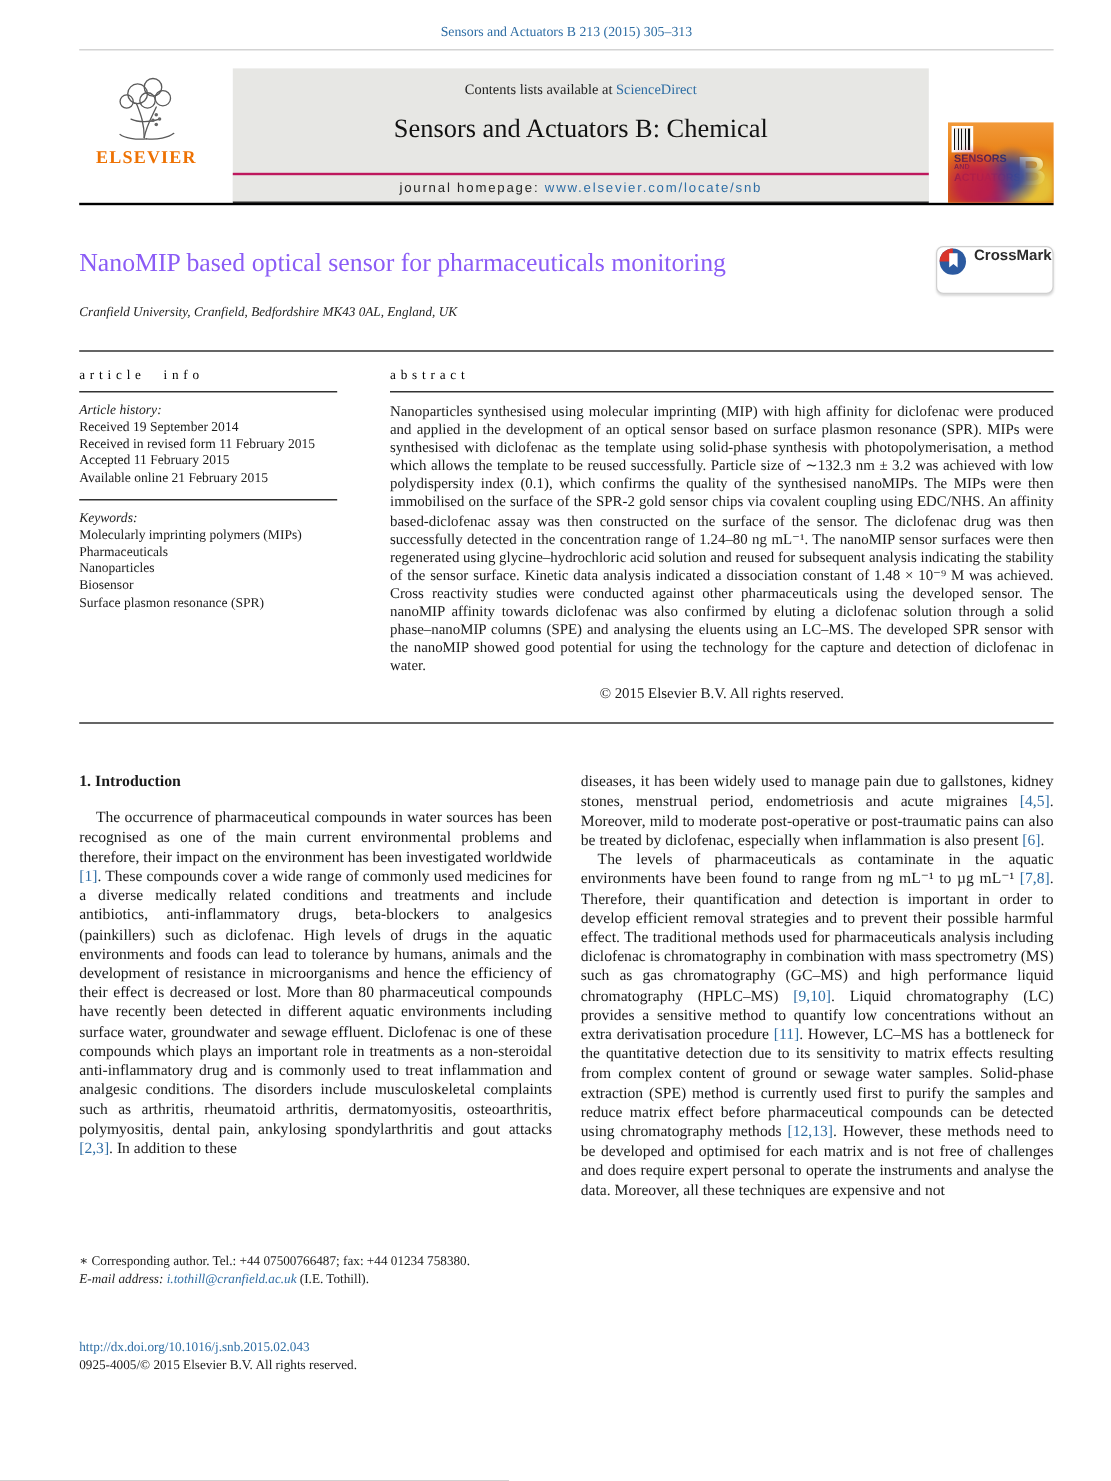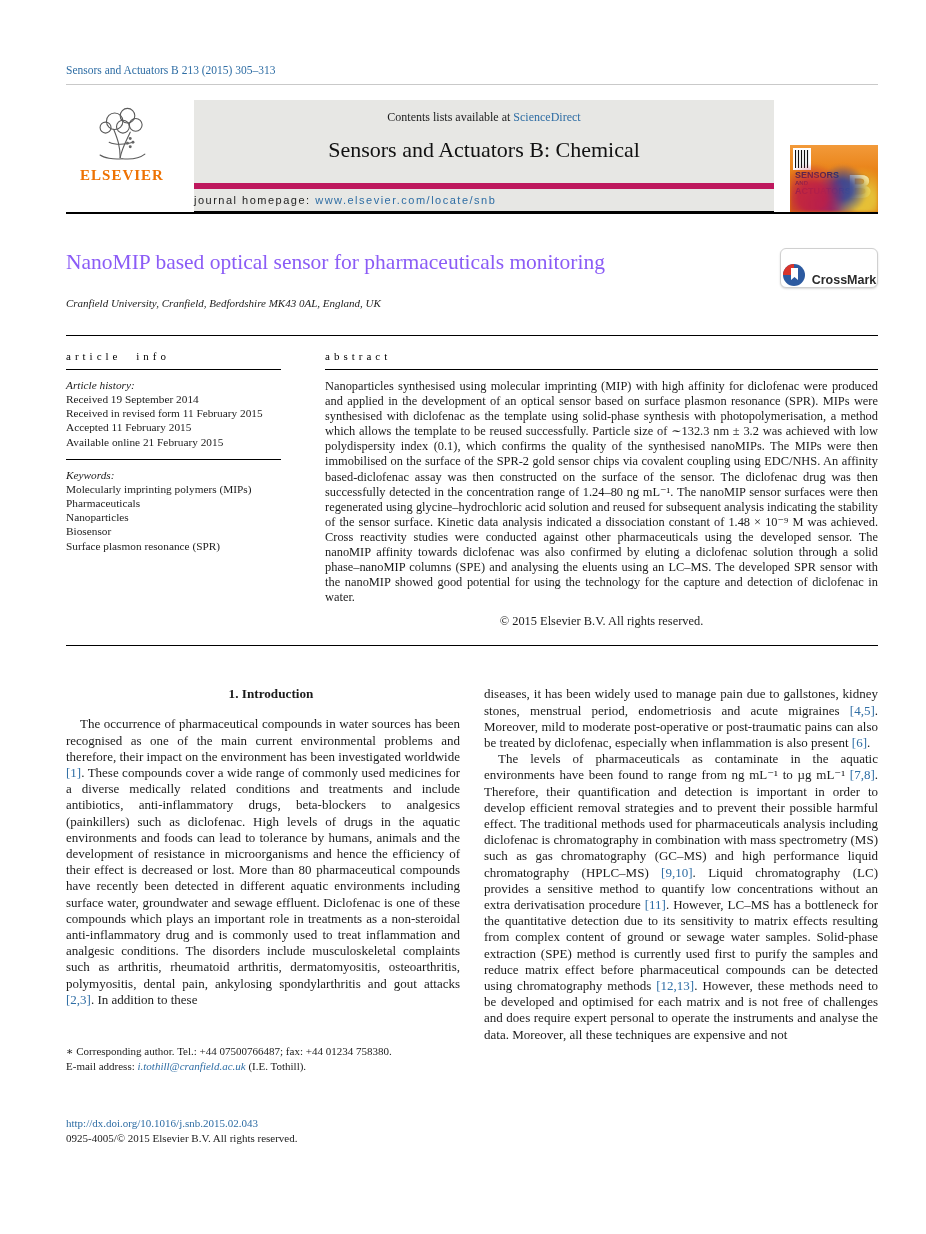--- a/index.html
+++ b/index.html
@@ -5,32 +5,32 @@
   html,body{margin:0;padding:0;background:#888;}
   .page{
     position:relative;width:926px;height:1234px;margin:0 auto;background:#ffffff;
     font-family:"Liberation Serif","DejaVu Serif",serif;color:#1b1b1b;overflow:hidden;
   }
   .content{margin-left:66px;width:812px;}
   a,.linklike{color:var(--link,#2e6da4);text-decoration:none;cursor:pointer;}
   .cite{color:var(--link,#2e6da4);}
 
   
-  .top-citation{padding-top:64px;text-align:left;font-size:11.5px;}
+  .top-citation{padding-top:21px;text-align:center;font-size:11.5px;}
   .top-rule{border-top:1px solid #c9c9c9;margin-top:8px;}
 
   
   .masthead{display:flex;margin-top:15px;height:112px;}
   .logo-col{width:112px;display:flex;flex-direction:column;align-items:center;justify-content:flex-start;padding-top:2px;}
   .elsevier-word{font-size:15px;letter-spacing:1px;color:var(--accent,#ee7203);font-weight:bold;margin-top:1px;}
   .mast-center{flex:1;margin:0 16px;background:#e7e7e4;display:flex;flex-direction:column;}
   .contents-line{text-align:center;font-size:12px;padding-top:10px;color:#222;}
   .mast-title{text-align:center;font-size:22px;color:#111;margin-top:12px;flex:1;}
-  .homepage-strip{border-top:6px solid #be185d;border-bottom:1px solid #000;background:#e7e7e4;
-    text-align:left;font-family:"Liberation Sans","DejaVu Sans",sans-serif;font-size:11px;
+  .homepage-strip{border-top:2px solid #be185d;border-bottom:1px solid #000;background:#e7e7e4;
+    text-align:center;font-family:"Liberation Sans","DejaVu Sans",sans-serif;font-size:11px;
     letter-spacing:1.5px;padding:5px 0 5px 0;color:#222;}
   .cover-col{width:88px;position:relative;}
   .cover{position:absolute;inset:0;background:linear-gradient(180deg,#f29a3a 0%,#e87f12 45%,#d96c06 100%);overflow:hidden;margin-top:45px;}
   .cover-barcode{position:absolute;left:3px;top:3px;width:14px;height:18px;border:2px solid #fff;
     background:repeating-linear-gradient(90deg,#111 0 1px,#eee 1px 3px);}
   .cover-text{position:absolute;left:5px;top:26px;font-family:"Liberation Sans","DejaVu Sans",sans-serif;
     font-weight:bold;color:#23264f;line-height:1.05;}
   .cover-text .l1{font-size:9px;}
   .cover-text .l2{font-size:6px;}
   .cover-text .l3{font-size:9px;}
@@ -41,21 +41,21 @@
       radial-gradient(circle at 25% 70%, rgba(190,30,70,.9) 0 18%, transparent 45%),
       radial-gradient(circle at 60% 55%, rgba(40,60,160,.85) 0 16%, transparent 42%),
       radial-gradient(circle at 82% 75%, rgba(230,200,60,.9) 0 14%, transparent 40%),
       radial-gradient(circle at 45% 85%, rgba(120,30,140,.85) 0 16%, transparent 44%);}
   .thick-rule{border-top:2px solid #000;}
 
   
   .title-row{display:flex;align-items:flex-start;margin-top:36px;}
   .article-title{flex:1;font-size:21.5px;font-weight:normal;margin:0;color:#8b5cf6;}
   .crossmark{width:96px;height:38px;border:1px solid #d0d0d0;border-radius:6px;box-shadow:0 1px 2px rgba(0,0,0,.15);
-    display:flex;align-items:flex-end;justify-content:center;gap:6px;background:#fff;margin-top:-2px;}
+    display:flex;align-items:flex-start;justify-content:center;gap:6px;background:#fff;margin-top:-2px;}
   .crossmark-label{font-family:"Liberation Sans","DejaVu Sans",sans-serif;font-size:12.5px;font-weight:bold;color:#2b2b2b;}
   .authors{margin-top:16px;font-size:14.5px;color:#111;}
   .authors sup{font-size:10px;}
   .affiliation{margin-top:9px;font-size:11px;font-style:italic;color:#222;}
 
   
   .info-top-rule{border-top:1px solid #000;margin-top:26px;}
   .info-block{display:flex;padding-top:14px;padding-bottom:16px;}
   .info-col{width:215px;}
   .abs-col{flex:1;margin-left:44px;}
@@ -65,27 +65,27 @@
   .info-label{font-size:11.3px;font-style:italic;margin-bottom:1px;}
   .info-item{font-size:11.3px;line-height:14.2px;}
   .abs-text{font-size:12.4px;line-height:15.1px;text-align:justify;hyphens:auto;}
   .abs-copyright{font-size:12.4px;text-align:center;margin-top:9px;}
   .info-bottom-rule{border-top:1px solid #000;}
 
   
   .body-cols{display:flex;margin-top:40px;}
   .col{width:394px;}
   .col + .col{margin-left:24px;}
-  .sec-heading{font-size:13.2px;font-weight:bold;margin:0 0 14px 16px;text-align:center;}
+  .sec-heading{font-size:13.2px;font-weight:bold;margin:0 0 14px 0;}
   .body-p{font-size:13px;line-height:16.2px;text-align:justify;margin:0;hyphens:auto;}
   .body-p.indent{text-indent:14px;}
 
   
   .footnote{position:absolute;left:66px;top:1044px;width:394px;font-size:11px;line-height:14.5px;color:#1b1b1b;}
-  .email-label{}
+  .email-label{font-style:italic;}
   .email-link{font-style:italic;}
   .page-footer{position:absolute;left:66px;top:1116px;font-size:11px;line-height:15px;}
 </style>
 </head>
 <body>
 
 <div class="page">
 
   <div class="content top-citation">
     <a>Sensors and Actuators B 213 (2015) 305–313</a>

